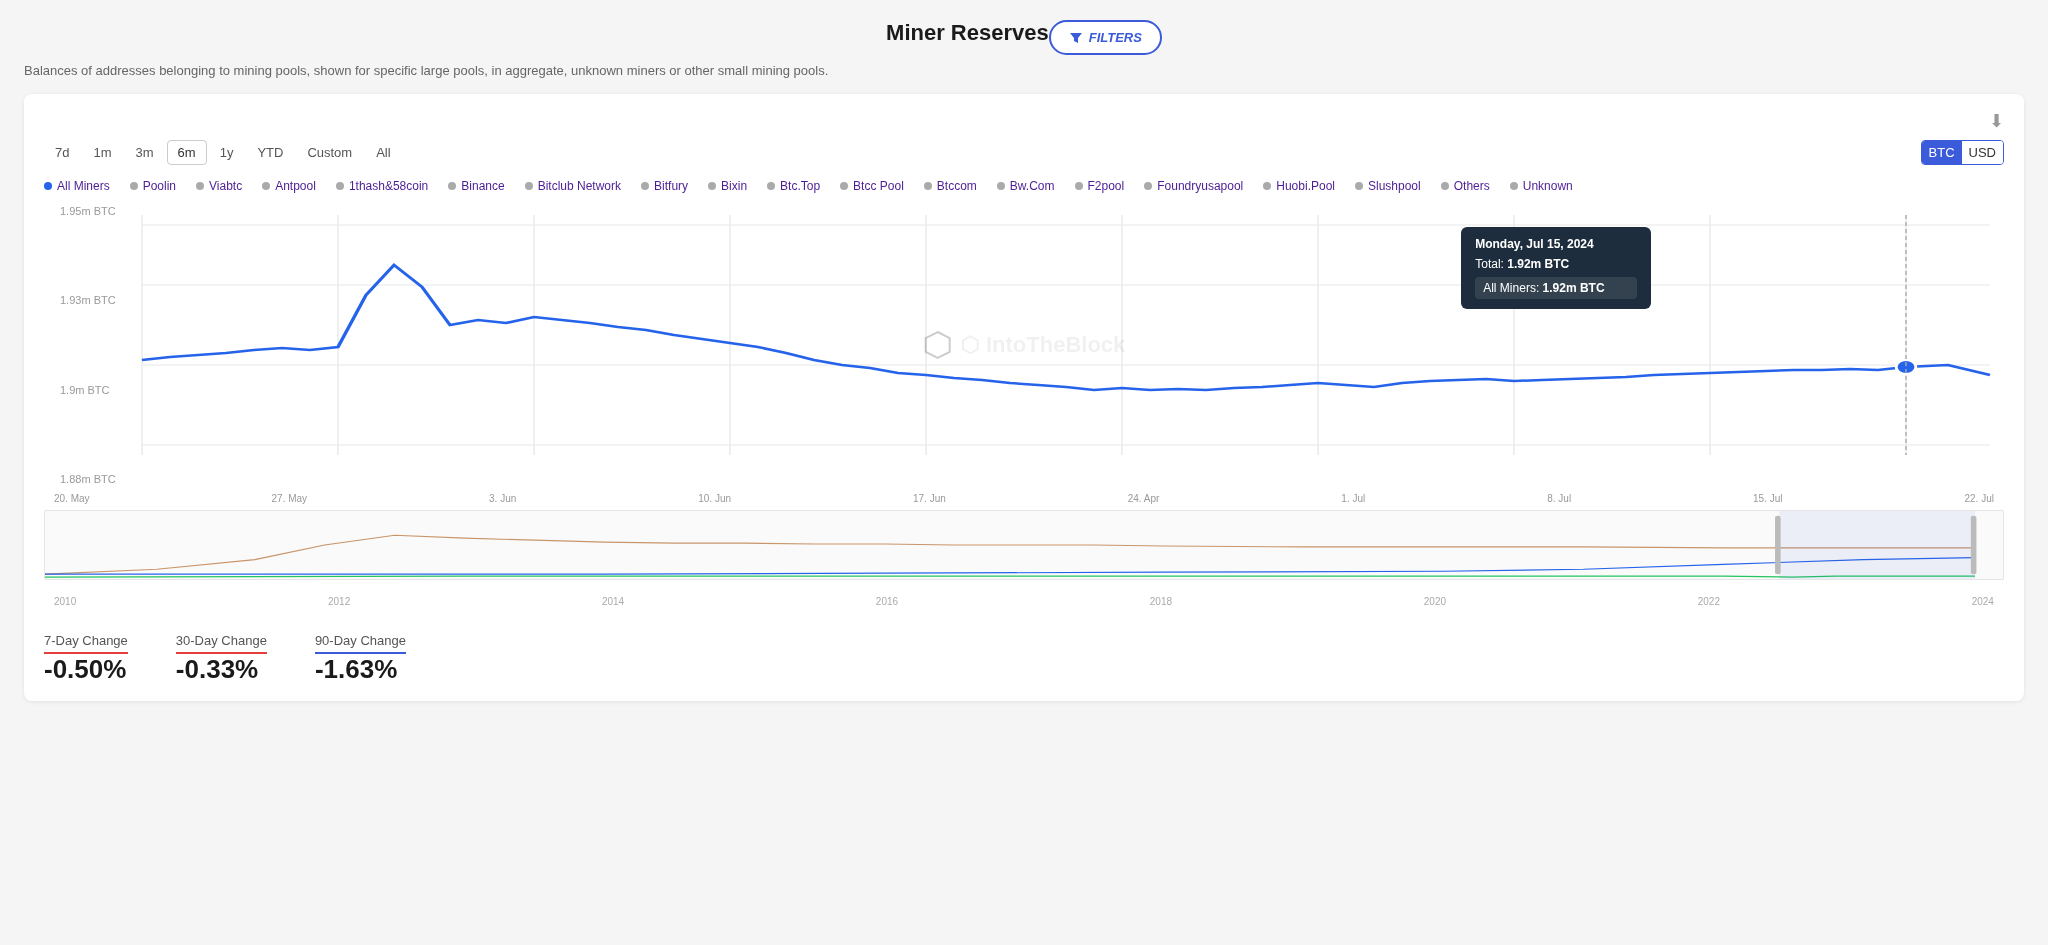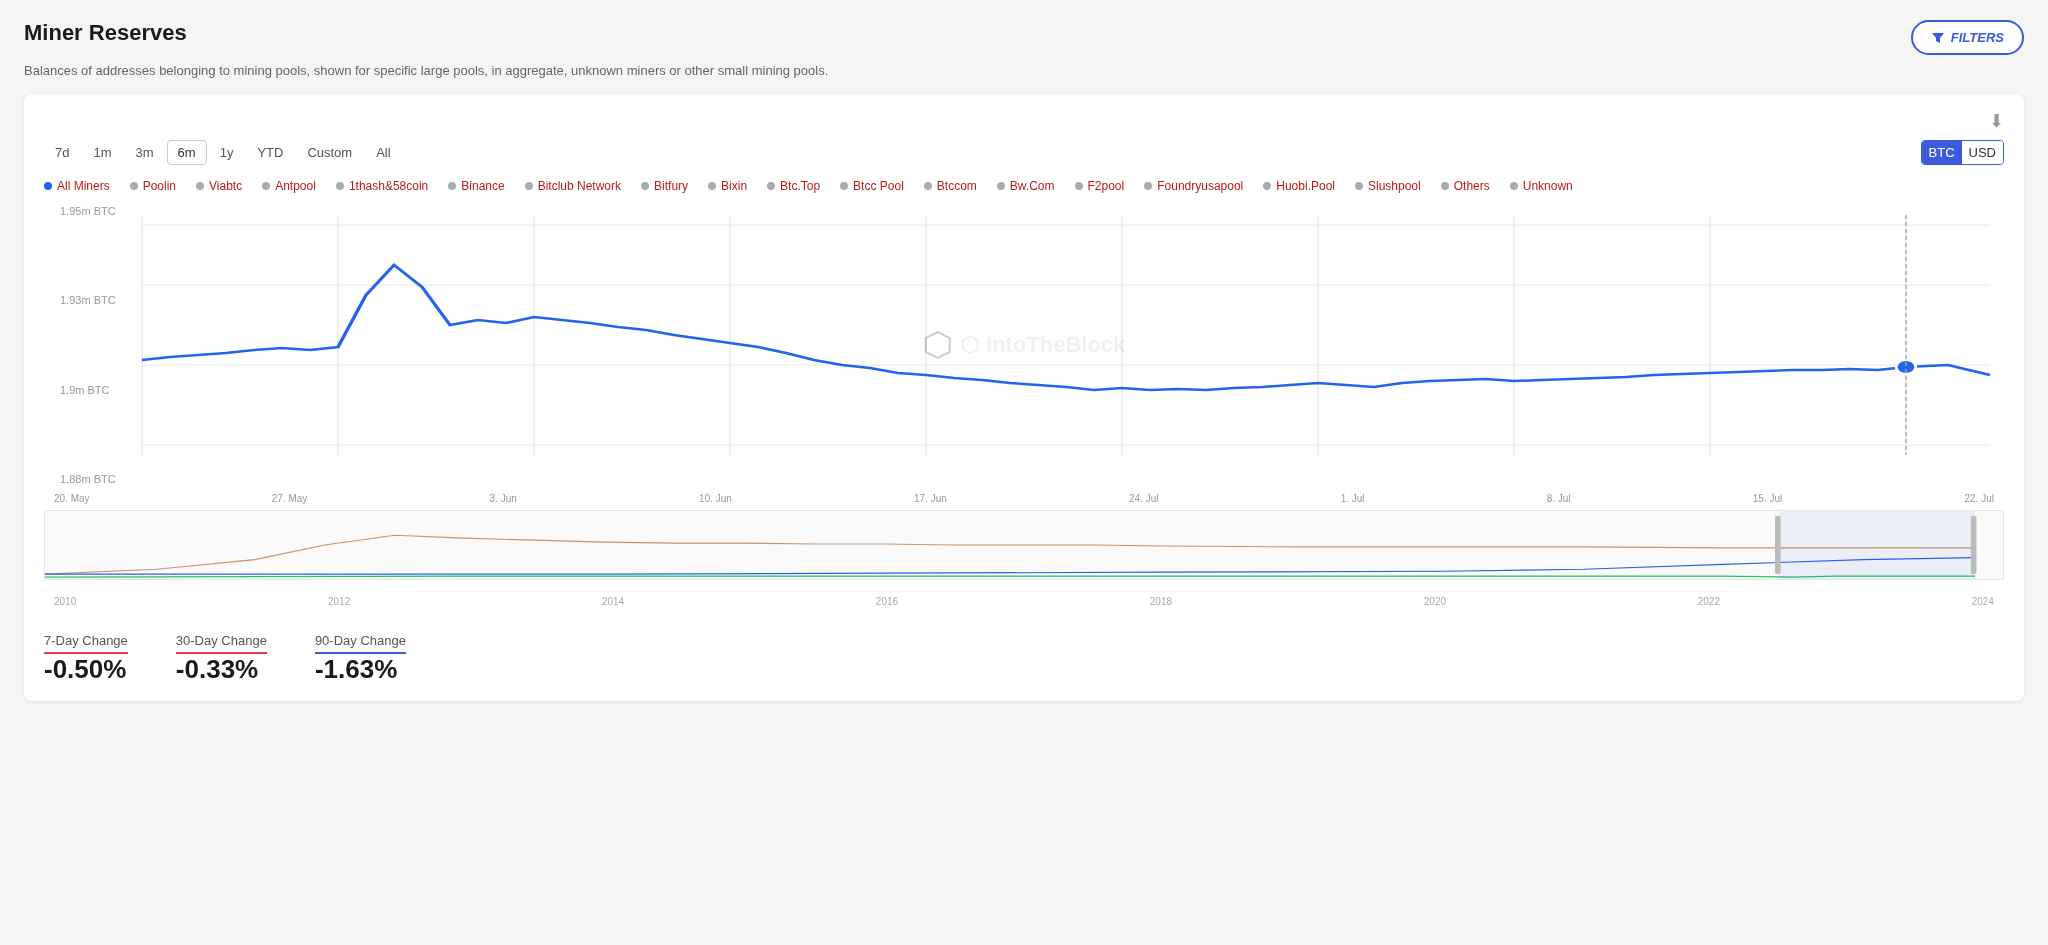--- a/index.html
+++ b/index.html
@@ -8,21 +8,21 @@
       background: #f5f5f5;
       color: #333;
       font-size: 14px;
     }
     .page-container {
       padding: 20px 24px;
       max-width: 2048px;
     }
     .page-header {
       display: flex;
-      justify-content: space-between;
+      justify-content: center;
       align-items: flex-start;
       margin-bottom: 8px;
     }
     .page-title {
       font-size: 22px;
       font-weight: 700;
       color: #1a1a1a;
     }
     .filters-button {
       display: flex;
@@ -103,21 +103,21 @@
     .currency-btn:not(.active) {
       background: white;
       color: #333;
     }
     .legend-row {
       display: flex;
       flex-wrap: wrap;
       gap: 12px 20px;
       margin-bottom: 12px;
       font-size: 12px;
-      color: #b91c1c;
+      color: #4c1d95;
     }
     .legend-item {
       display: flex;
       align-items: center;
       gap: 5px;
     }
     .legend-dot {
       width: 8px;
       height: 8px;
       border-radius: 50%;
@@ -461,29 +461,40 @@
             1360,160
             1390,170
           "></polyline>
 
         <circle cx="1330" cy="162" r="7" fill="#2563eb" stroke="white" stroke-width="2"></circle>
 
         <line x1="1330" y1="10" x2="1330" y2="250" stroke="#aaa" stroke-width="1" stroke-dasharray="4,3"></line>
       </svg>
 
       
+      <div class="tooltip-box">
+        <div class="tooltip-date">Monday, Jul 15, 2024</div>
+        <div class="tooltip-total">
+          <span>Total:</span>
+          <strong>1.92m BTC</strong>
+        </div>
+        <div class="tooltip-miners">
+          <span>All Miners:</span>
+          <strong>1.92m BTC</strong>
+        </div>
+      </div>
     </div>
 
     <div class="x-axis-labels">
       <span>20. May</span>
       <span>27. May</span>
       <span>3. Jun</span>
       <span>10. Jun</span>
       <span>17. Jun</span>
-      <span>24. Jul</span>
+      <span>24. Apr</span>
       <span>1. Jul</span>
       <span>8. Jul</span>
       <span>15. Jul</span>
       <span>22. Jul</span>
     </div>
 
     <div class="mini-chart-area">
       <svg class="mini-chart-svg" viewBox="0 0 1400 70" preserveAspectRatio="none">
 
         <polyline fill="none" stroke="#c9956a" stroke-width="1.2" points="0,65 80,60 150,50 200,35 250,25 300,28 350,30 400,32 450,33 500,33 550,34 600,34 650,35 700,35 750,35 800,36 900,37 1000,37 1100,37 1200,38 1300,38 1380,38"></polyline>

